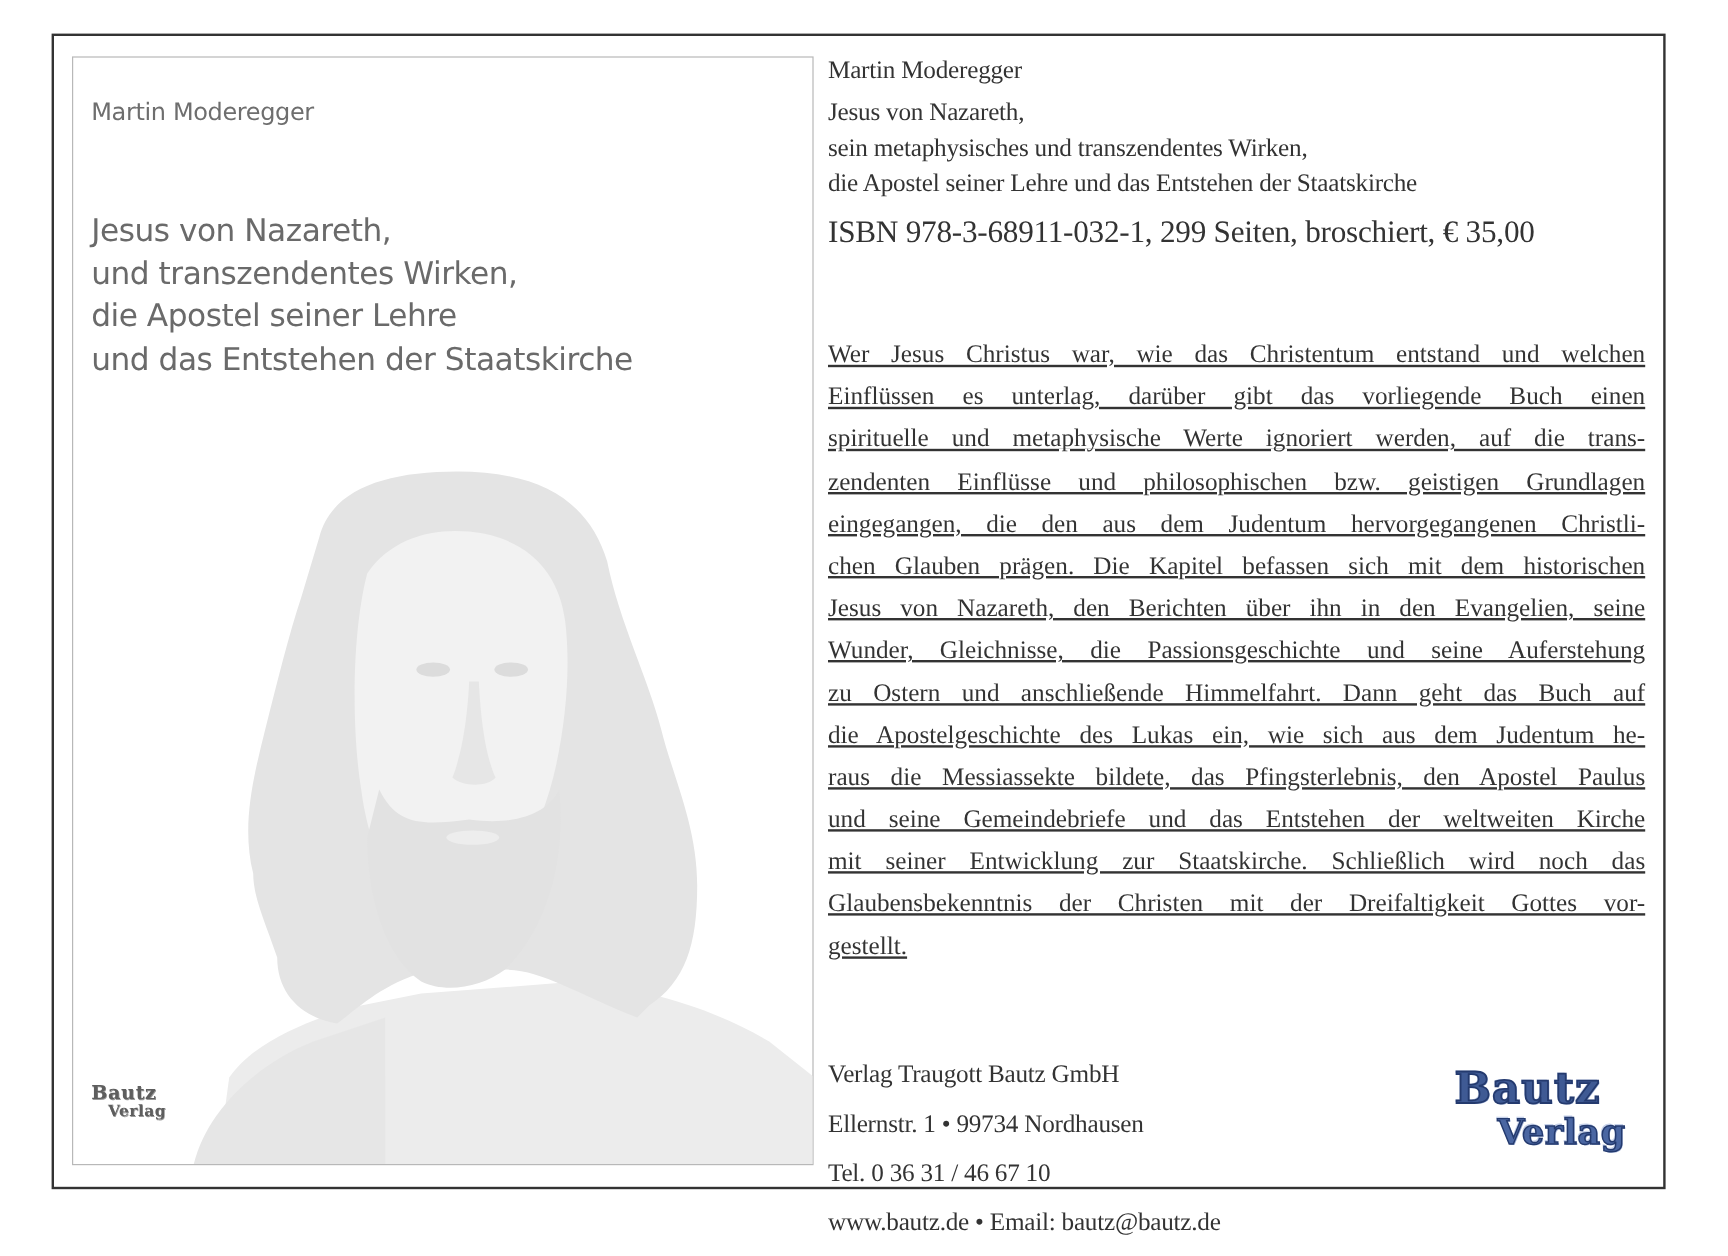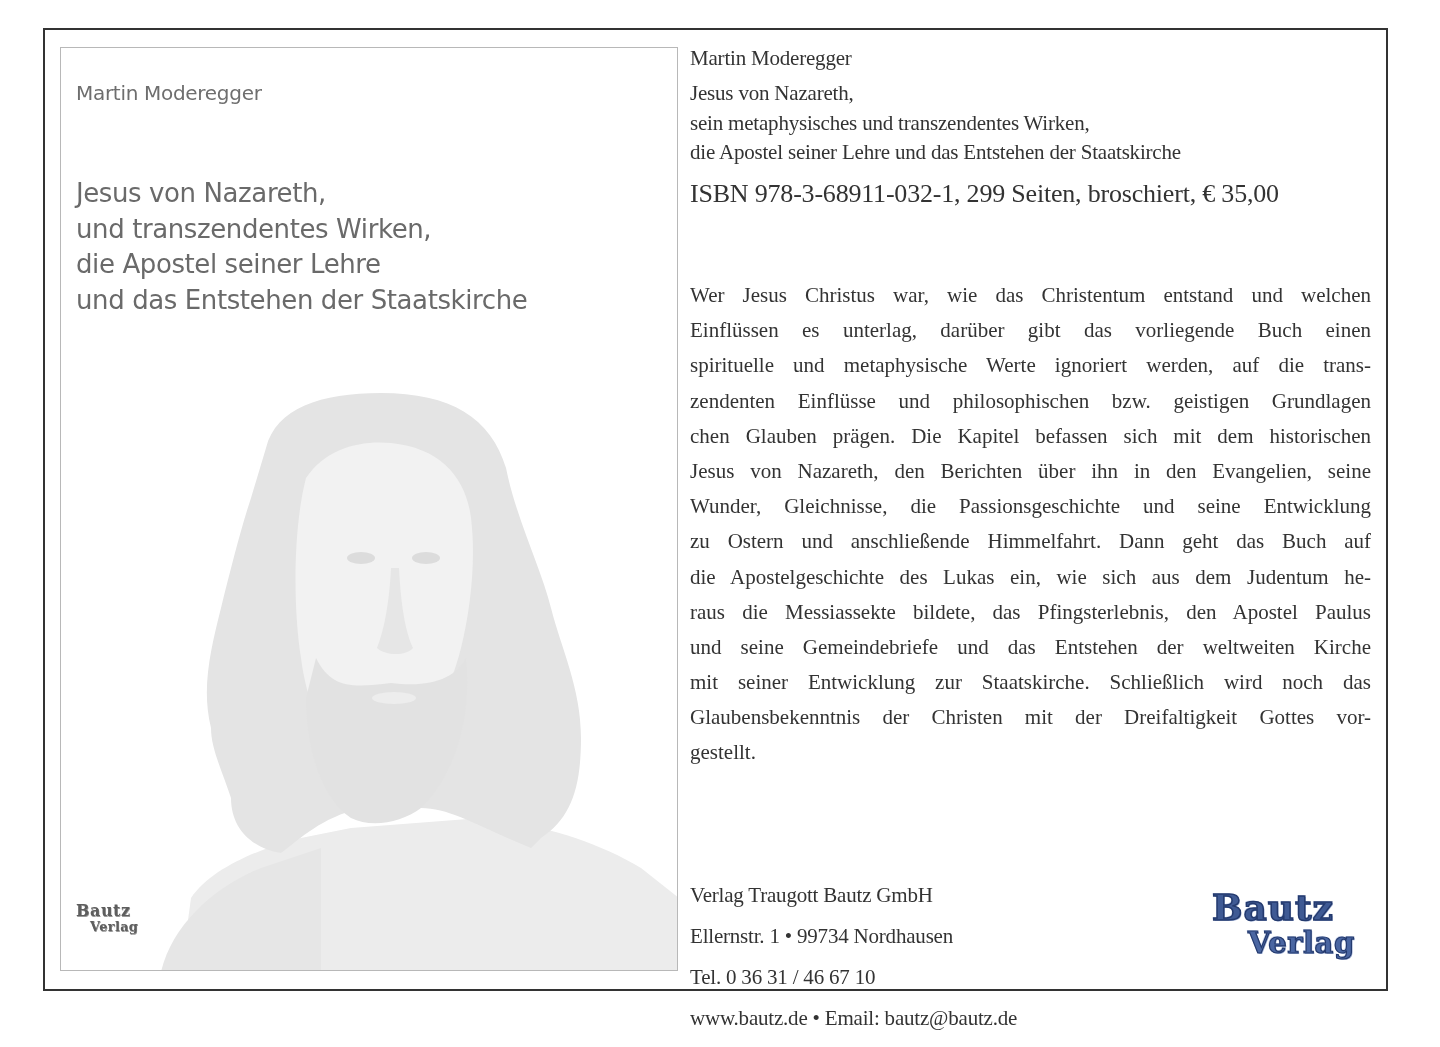--- a/index.html
+++ b/index.html
@@ -111,20 +111,21 @@
       font-size: 21px;
       line-height: 35.2px;
       color: #333333;
     }
     .blurb .line {
       display: block;
       white-space: nowrap;
       text-align: justify;
       text-align-last: justify;
       height: 35.2px;
+      text-decoration: underline;
     }
     .blurb .line.last {
       text-align-last: left;
     }
     .publisher {
       position: absolute;
       left: 690px;
       top: 867px;
       font-family: "Liberation Serif", serif;
       font-size: 21px;
@@ -212,23 +213,24 @@
     <div>die Apostel seiner Lehre und das Entstehen der Staatskirche</div>
   </div>
   <div class="info-isbn">ISBN 978-3-68911-032-1, 299 Seiten, broschiert, € 35,00</div>
 </div>
 
 <div class="blurb">
   <span class="line">Wer Jesus Christus war, wie das Christentum entstand und welchen</span>
   <span class="line">Einflüssen es unterlag, darüber gibt das vorliegende Buch einen</span>
   <span class="line">spirituelle und metaphysische Werte ignoriert werden, auf die trans-</span>
   <span class="line">zendenten Einflüsse und philosophischen bzw. geistigen Grundlagen</span>
+  <span class="line">eingegangen, die den aus dem Judentum hervorgegangenen Christli-</span>
   <span class="line">chen Glauben prägen. Die Kapitel befassen sich mit dem historischen</span>
   <span class="line">Jesus von Nazareth, den Berichten über ihn in den Evangelien, seine</span>
-  <span class="line">Wunder, Gleichnisse, die Passionsgeschichte und seine Entwicklung</span>
+  <span class="line">Wunder, Gleichnisse, die Passionsgeschichte und seine Auferstehung</span>
   <span class="line">zu Ostern und anschließende Himmelfahrt. Dann geht das Buch auf</span>
   <span class="line">die Apostelgeschichte des Lukas ein, wie sich aus dem Judentum he-</span>
   <span class="line">raus die Messiassekte bildete, das Pfingsterlebnis, den Apostel Paulus</span>
   <span class="line">und seine Gemeindebriefe und das Entstehen der weltweiten Kirche</span>
   <span class="line">mit seiner Entwicklung zur Staatskirche. Schließlich wird noch das</span>
   <span class="line">Glaubensbekenntnis der Christen mit der Dreifaltigkeit Gottes vor-</span>
   <span class="line last">gestellt.</span>
 </div>
 
 <div class="publisher">

